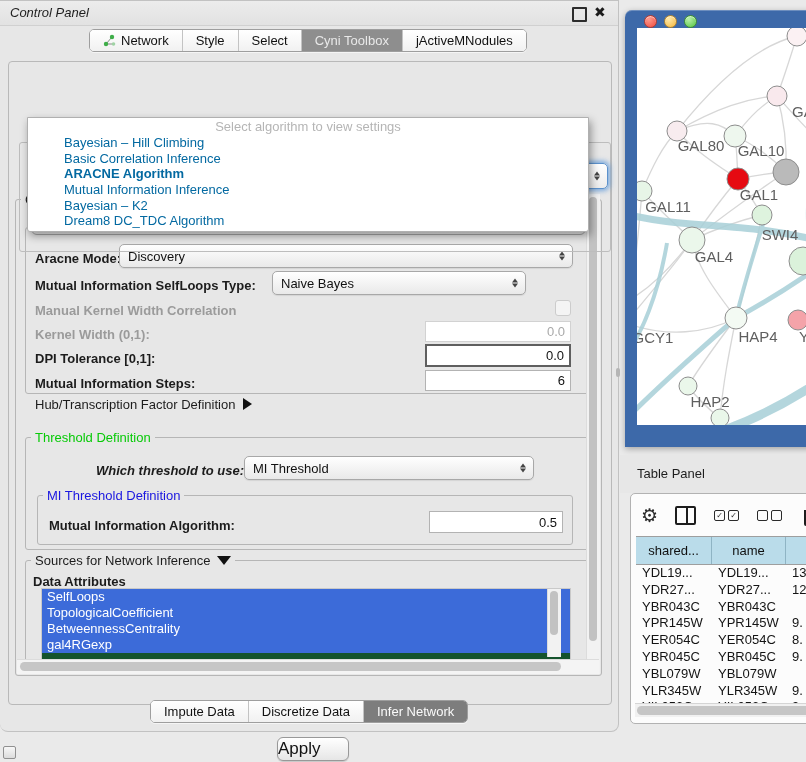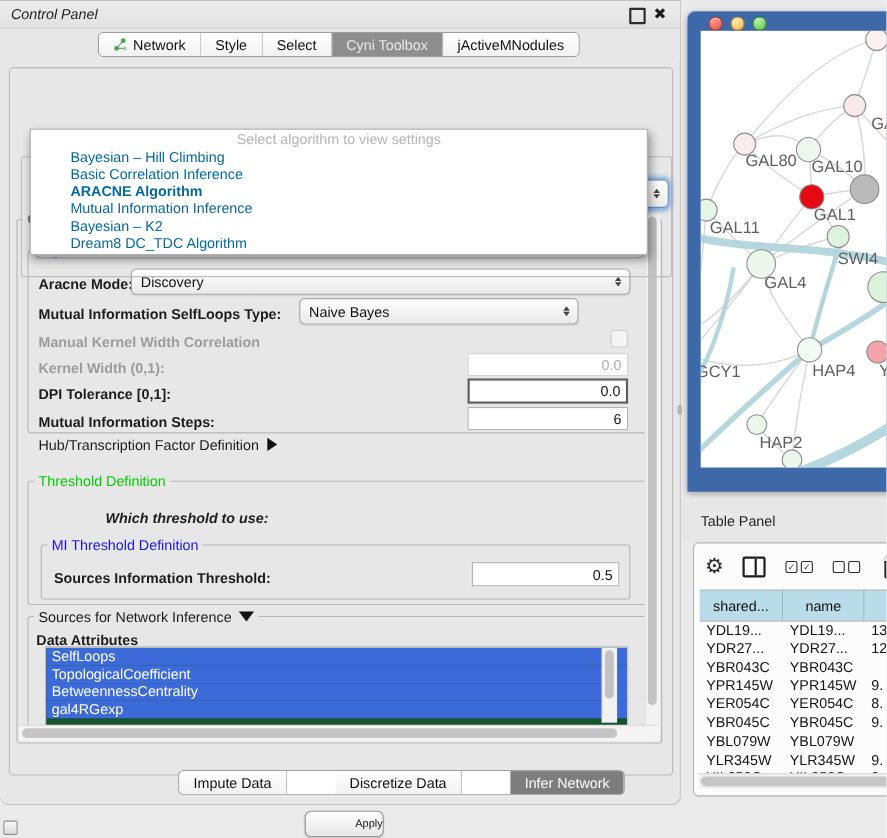--- a/index.html
+++ b/index.html
@@ -66,22 +66,22 @@
   
   #attr-list{position:absolute;left:40px;top:586px;width:520px;height:69px;background:#14532d;border:1px solid #c9c9c9;
       overflow:hidden;}
   .attr-item{height:16px;line-height:16px;padding-left:5px;font-size:13px;}
   .attr-item.sel{background:#3c6bd9;color:#fff;}
   .vscroll{position:absolute;background:#f2f2f2;border-left:1px solid #dcdcdc;}
   .vthumb{position:absolute;left:2px;width:8px;border-radius:5px;background:#c2c2c2;}
   .hscroll{position:absolute;background:#f4f4f4;border-top:1px solid #dcdcdc;}
   .hthumb{position:absolute;top:2px;height:9px;border-radius:5px;background:#c6c6c6;}
   #apply-btn{position:absolute;left:268px;top:675px;width:70px;height:22px;border:1px solid #989898;border-radius:6px;
-      background:linear-gradient(#ffffff,#e6e6e6);font-size:10px;color:#111;display:flex;align-items:center;
-      justify-content:flex-end;box-shadow:0 1px 1px rgba(0,0,0,.15);}
+      background:linear-gradient(#ffffff,#e6e6e6);font-size:17px;color:#111;display:flex;align-items:center;
+      justify-content:flex-start;box-shadow:0 1px 1px rgba(0,0,0,.15);}
   
   #netwin{position:absolute;left:625px;top:10px;width:195px;height:437px;background:#3d69a9;
       border-radius:7px 0 0 0;box-shadow:inset 0 1px 0 rgba(255,255,255,.25), 0 2px 6px rgba(0,0,0,.3);}
   .tl{position:absolute;top:5px;width:11px;height:11px;border-radius:50%;box-shadow:inset 0 1px 1px rgba(255,255,255,.6);}
   #tl-red{left:19px;background:radial-gradient(circle at 35% 30%, #ff9a8d,#ee4b40);border:1px solid #b33a31;}
   #tl-yellow{left:39px;background:radial-gradient(circle at 35% 30%, #ffe9a8,#f5b73e);border:1px solid #b3862e;}
   #tl-green{left:59px;background:radial-gradient(circle at 35% 30%, #b8f0a8,#53c442);border:1px solid #3f8f33;}
   #netcanvas{position:absolute;left:12px;top:18px;width:183px;height:397px;background:#fff;overflow:hidden;}
   
   #tp-header{position:absolute;left:620px;top:455px;width:186px;height:38px;background:#e7e7e7;}
@@ -225,24 +225,31 @@
       </div>
 
       <div class="lbl plain" style="left:26px;top:335px;">
         <span>Hub/Transcription Factor Definition</span><span class="tri-r"></span>
       </div>
 
       <div class="gbox" style="left:16px;top:375px;width:562px;height:111px;"></div>
       <div class="glabel green" style="left:22px;top:368px;">Threshold Definition</div>
 
       <div class="lbl" style="left:87px;top:401px;font-style:italic;">Which threshold to use:</div>
+      <div class="combo" style="left:235px;top:394px;width:290px;height:24px;">
+        <span>MI Threshold</span>
+        <span class="stepper">
+            <i class="up"></i>
+            <i class="dn"></i>
+          </span>
+      </div>
 
       <div class="gbox" style="left:28px;top:433px;width:534px;height:48px;"></div>
       <div class="glabel blue" style="left:34px;top:426px;">MI Threshold Definition</div>
-      <div class="lbl" style="left:40px;top:456px;">Sources Information Threshold:</div>
+      <div class="lbl" style="left:40px;top:456px;">Mutual Information Algorithm:</div>
       <div class="field" style="left:420px;top:449px;width:134px;height:22px;">
         <span>0.5</span>
       </div>
 
       <div class="gbox" style="left:16px;top:498px;width:562px;height:100px;"></div>
       <div class="glabel" style="left:22px;top:491px;">
         <span>Sources for Network Inference</span><span class="tri-d"></span>
       </div>
       <div class="lbl" style="left:24px;top:512px;">Data Attributes</div>
 
@@ -261,21 +268,21 @@
       </div>
       <div class="hscroll" style="left:8px;top:597px;width:582px;height:14px;">
         <div class="hthumb" style="left:3px;width:541px;"></div>
       </div>
 
       <div id="apply-btn">
         <span>Apply</span>
       </div>
     </div>
 
-    <div id="bottom-tabs" class="seg" style="left:162px;top:699px;gap:44px;">
+    <div id="bottom-tabs" class="seg" style="left:150px;top:699px;">
         <div class="sg">Impute Data</div>
         <div class="sg">Discretize Data</div>
         <div class="sg on dark">Infer Network</div>
       </div>
   </div>
 
   <div id="netwin">
     <div id="tl-red" class="tl"></div>
     <div id="tl-yellow" class="tl"></div>
     <div id="tl-green" class="tl"></div>

